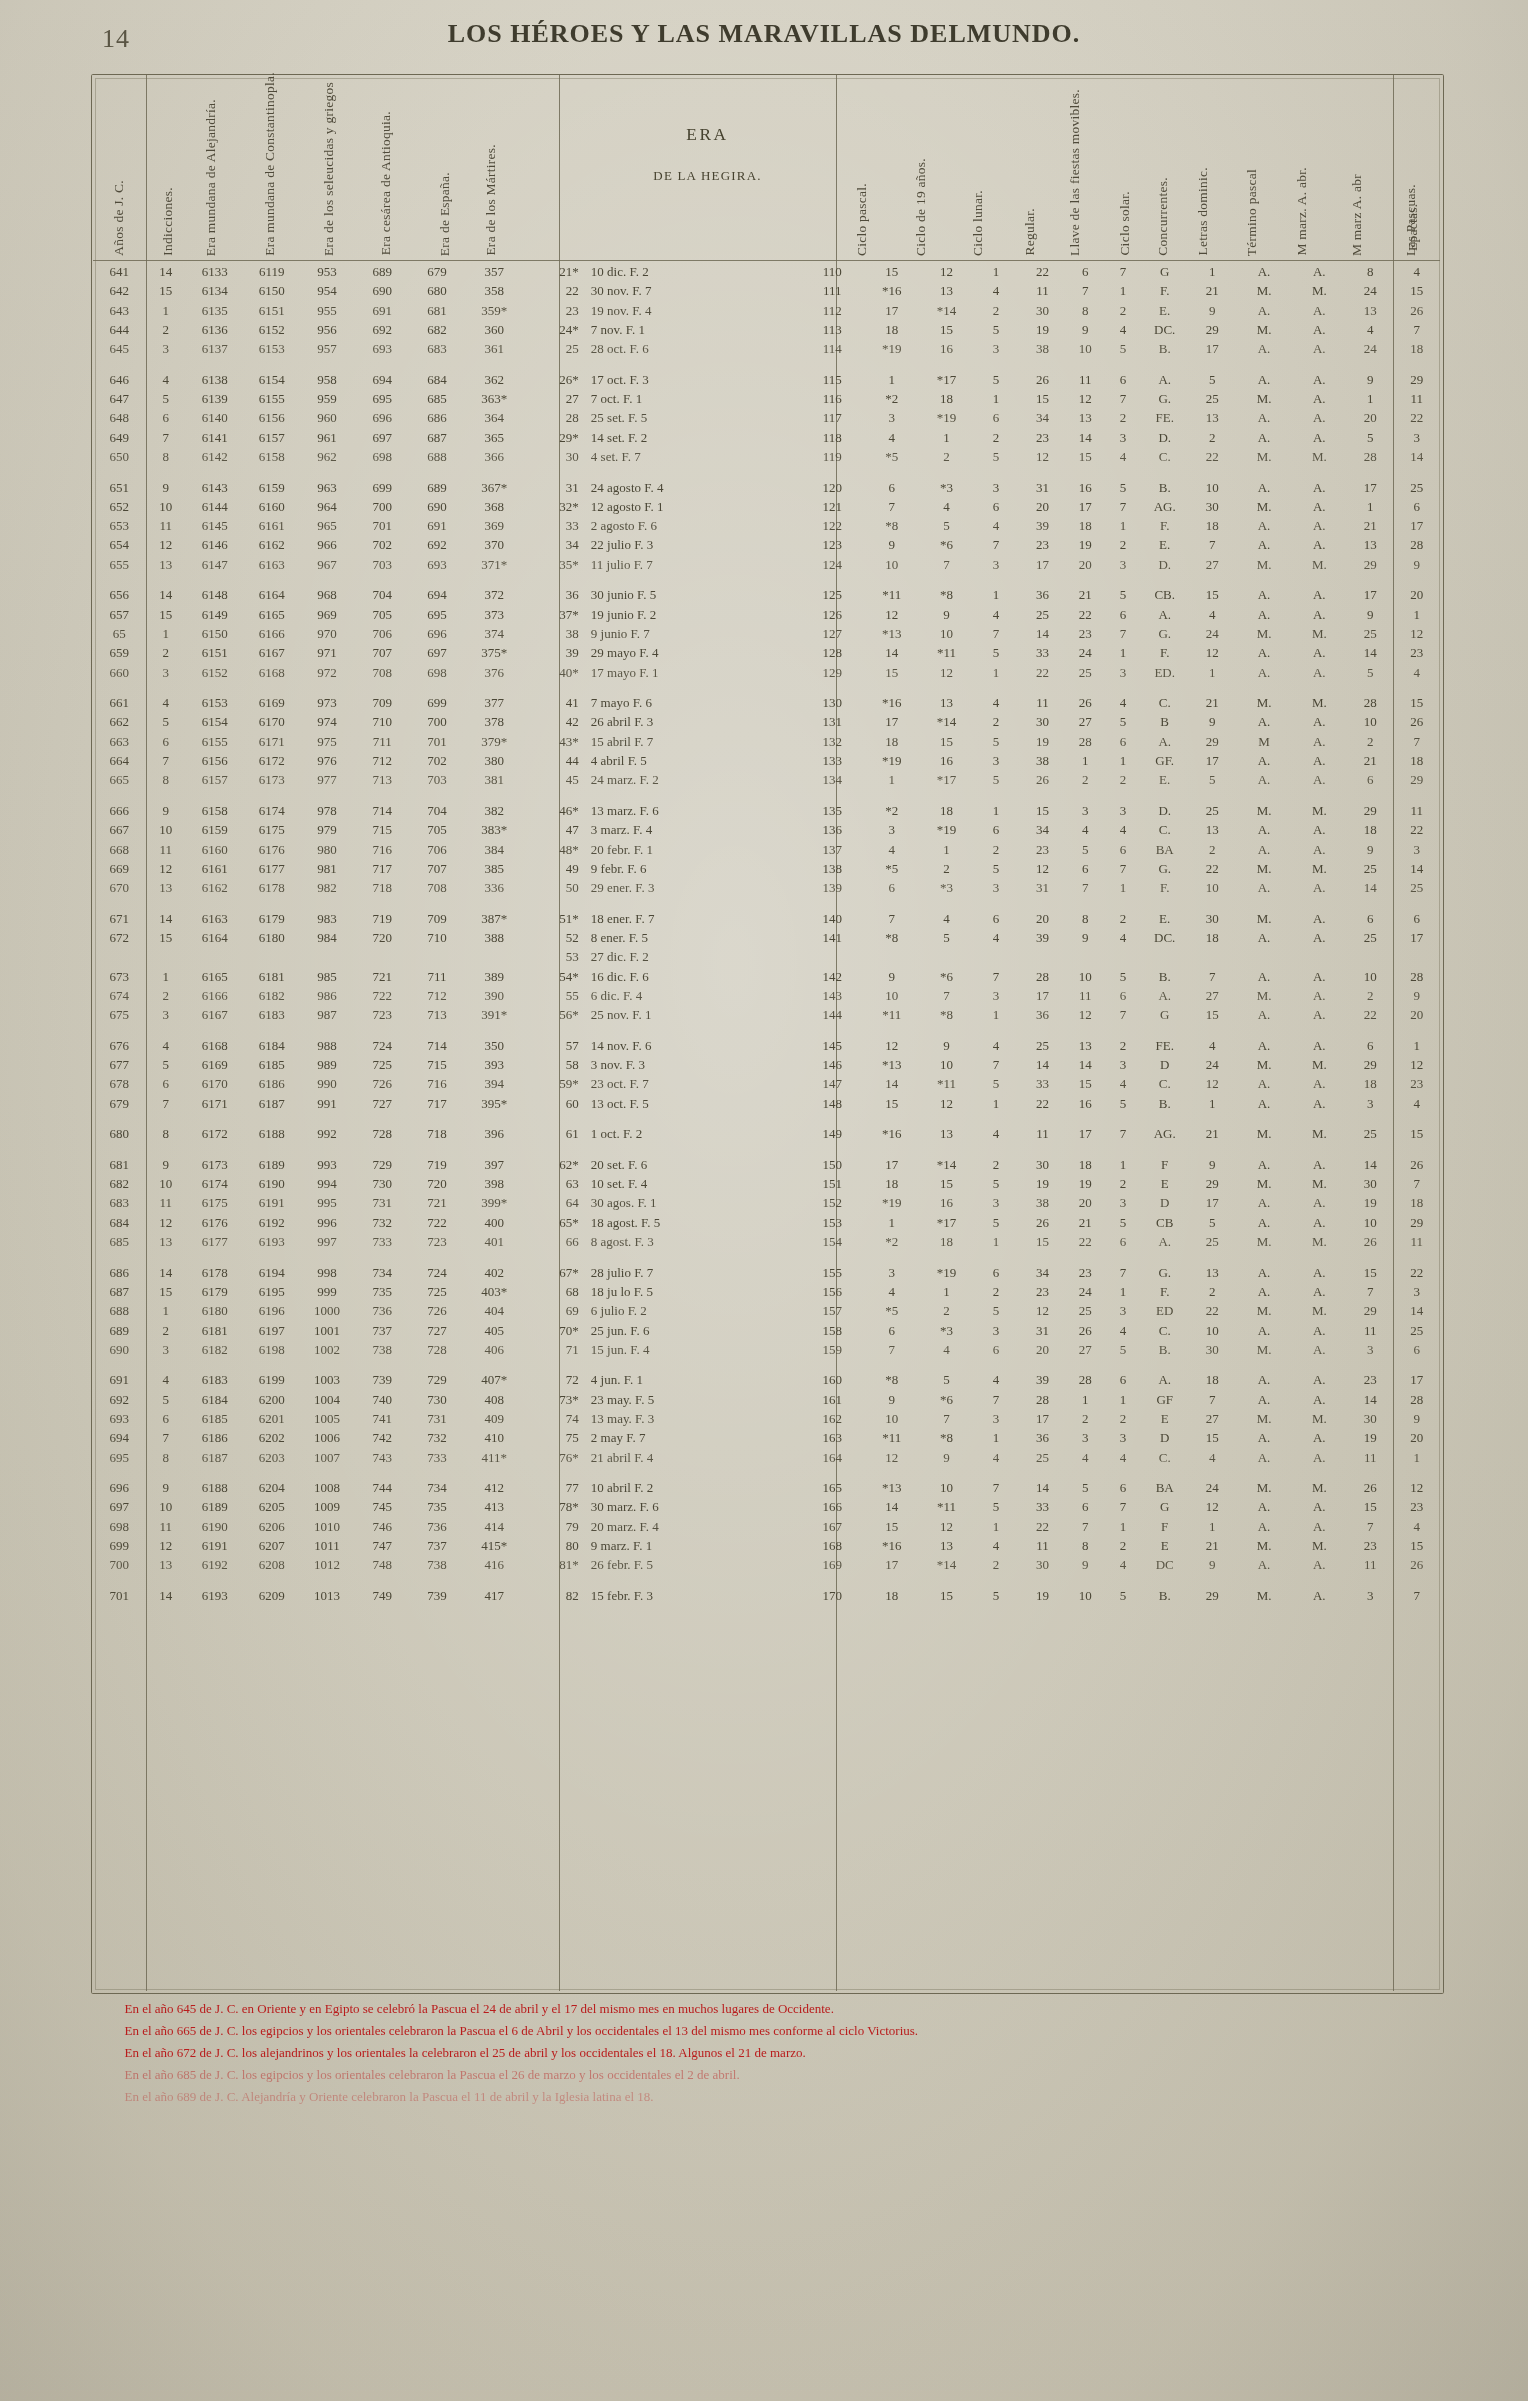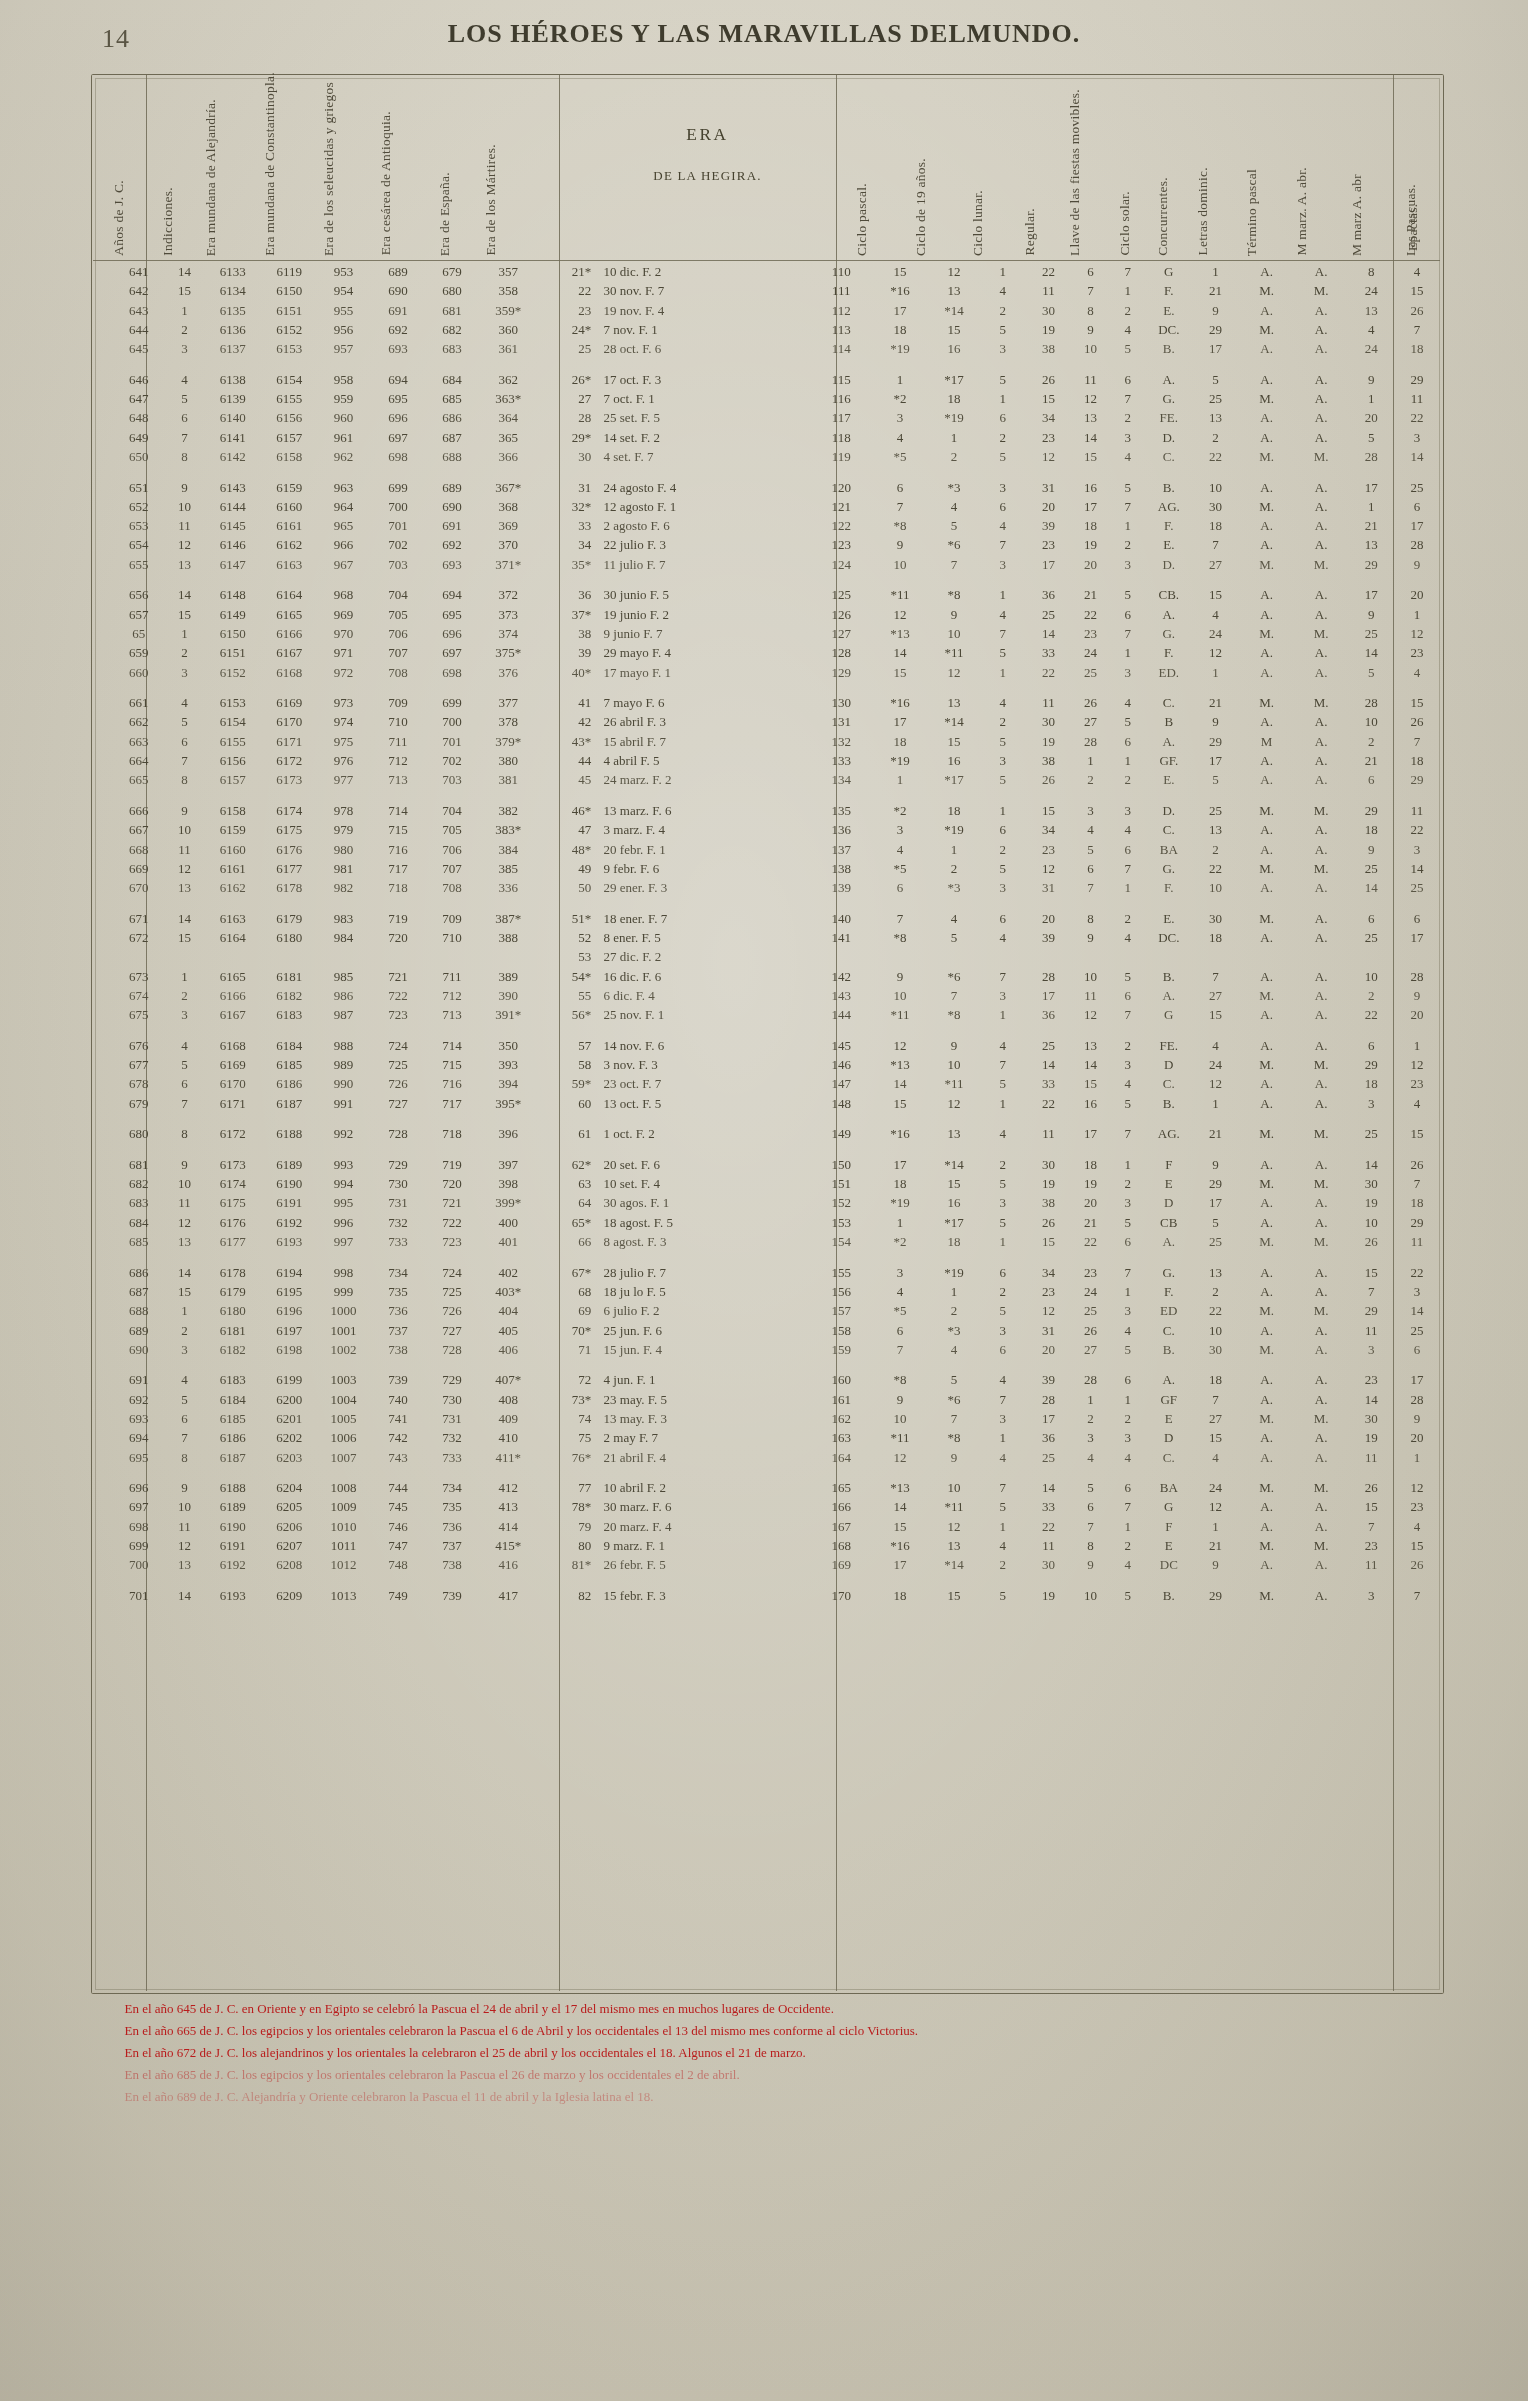--- a/index.html
+++ b/index.html
@@ -67,21 +67,21 @@
   .eraHead .sub{font-size:13px;letter-spacing:1.2px;display:block;margin-top:22.5px;}
   
   .vrule{position:absolute;top:75px;width:0.9px;background:#6f6a55;opacity:.85;}
   .hrule{position:absolute;height:0.9px;background:#6f6a55;opacity:.85;}
   
   .tbl{
     position:absolute;left:93px;top:262px;width:1347px;
     font-size:13px;
     color:#4b4736;
   }
-  .grp{margin-bottom:11.3px;padding-left:20px;}
+  .grp{margin-bottom:11.3px;}
   .row{
     display:flex;
     height:19.3px;
     line-height:19.3px;
     white-space:nowrap;
   }
   .c{display:inline-block;text-align:center;overflow:hidden;}
   
   .w0{width:54px;}   
   .w1{width:42px;}   

